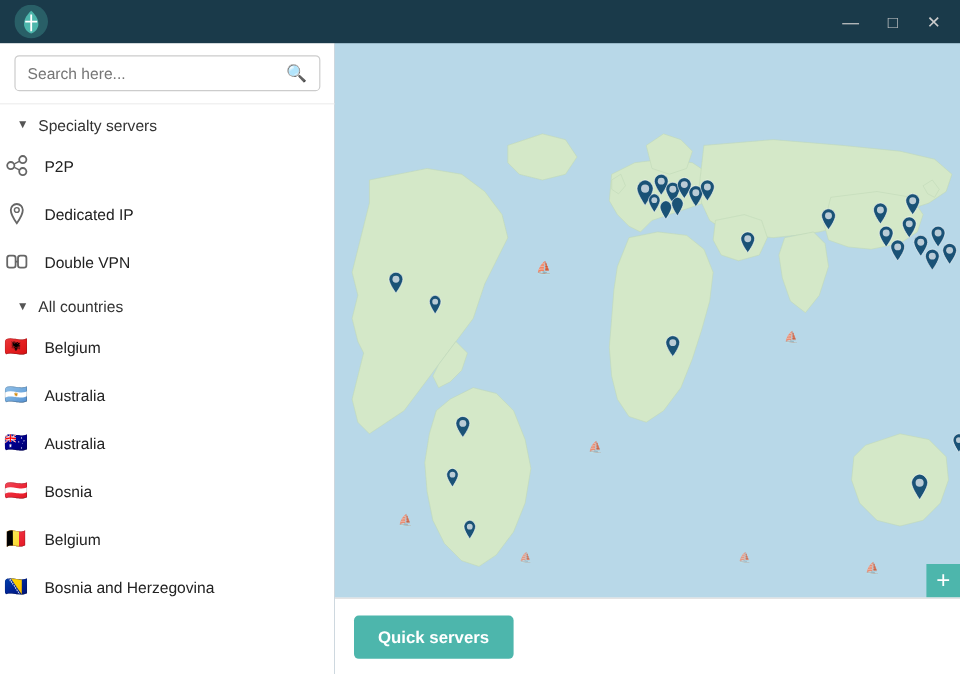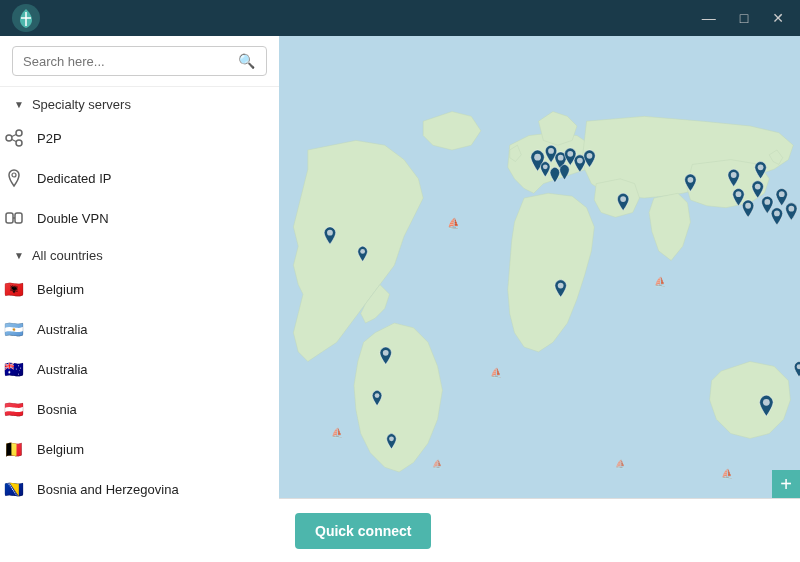--- a/index.html
+++ b/index.html
@@ -516,16 +516,16 @@
 
       <text x="175" y="140" fill="#9dbfcf" font-size="11" opacity="0.8">⛵</text>
       <text x="220" y="295" fill="#9dbfcf" font-size="10" opacity="0.7">⛵</text>
       <text x="390" y="200" fill="#9dbfcf" font-size="10" opacity="0.7">⛵</text>
       <text x="55" y="358" fill="#9dbfcf" font-size="10" opacity="0.7">⛵</text>
     </svg>
 
     <div class="plus-btn">+</div>
 
     <div class="status-bar">
-      <button class="quick-connect-btn">Quick connect</button>
+      <button class="quick-connect-btn">Quick servers</button>
     </div>
   </div>
 </div>
 
 </body></html>

